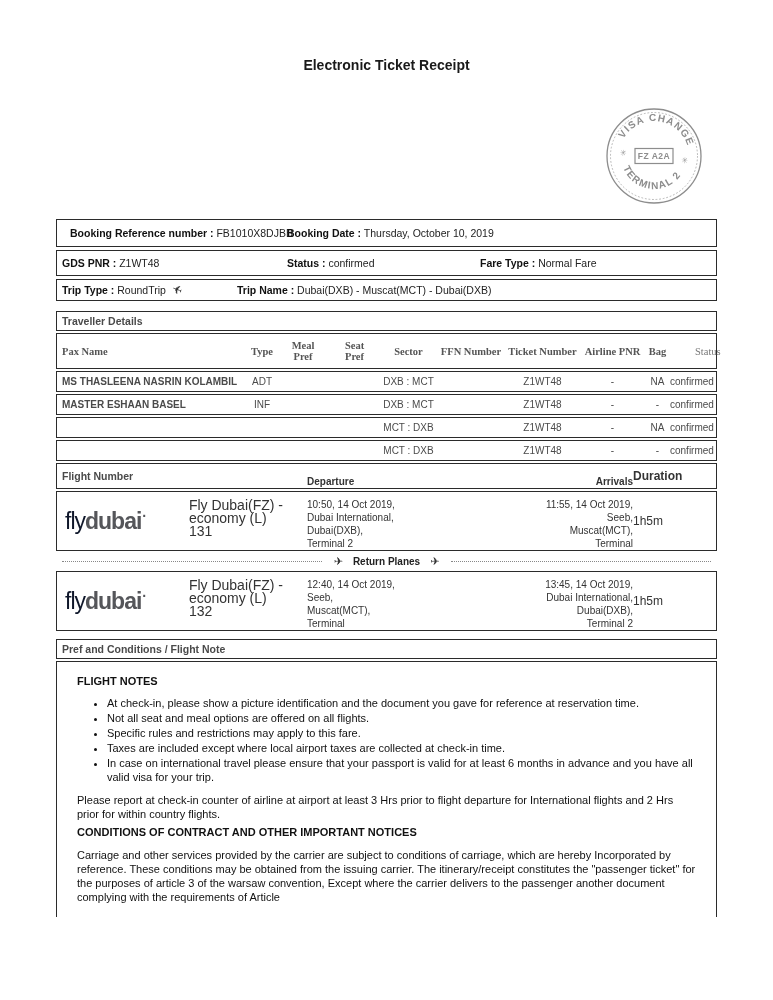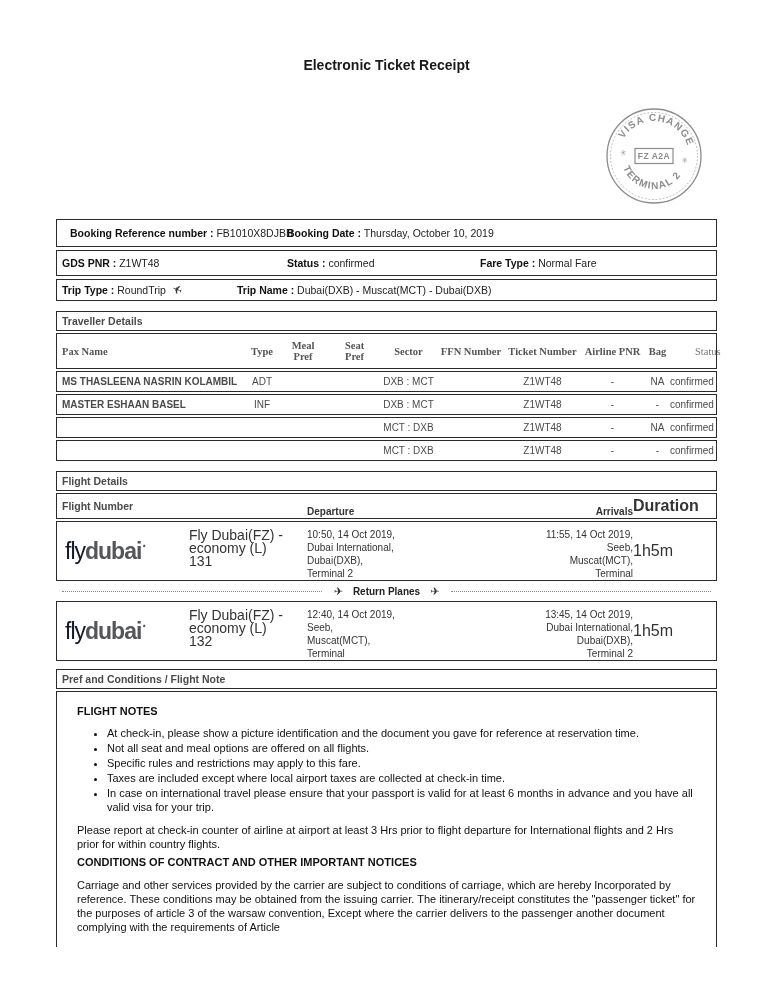--- a/index.html
+++ b/index.html
@@ -42,21 +42,21 @@
   .f-head{border:1px solid #2b2b2b;display:flex;align-items:center;margin-bottom:2px;
           min-height:18px;font-size:10.5px;font-weight:bold;color:#4a4a4a;}
   .f-row{border:1px solid #2b2b2b;display:flex;margin-bottom:2px;min-height:56px;
          box-sizing:border-box;}
   .fc{box-sizing:border-box;flex:0 0 auto;}
   .fc-flight{width:250px;display:flex;}
   .fc-logo{width:112px;display:flex;align-items:center;padding-left:8px;}
   .fc-desc{width:138px;font-size:14px;color:#333;padding-top:7px;line-height:13px;margin-left:28px;}
   .fc-dep{width:160px;font-size:10px;color:#333;padding-top:6px;line-height:13px;white-space:pre-line;}
   .fc-arr{width:166px;font-size:10px;color:#333;padding-top:6px;line-height:13px;white-space:pre-line;text-align:right;}
-  .fc-dur{width:80px;font-size:16px;color:#333;display:flex;align-items:center;}
+  .fc-dur{width:80px;font-size:12px;color:#333;display:flex;align-items:center;}
   .f-head .fc-dep,.f-head .fc-arr{padding-top:0;margin-top:11px;}
   .f-head .fc-dur{font-weight:bold;}
   .logo{font-size:23px;letter-spacing:-1px;white-space:nowrap;}
   .logo .lt{color:#0f172a;font-weight:400;}
   .logo .bd{color:#55565a;font-weight:bold;}
   .logo .dot{color:#55565a;font-weight:bold;font-size:14px;vertical-align:8px;margin-left:1px;}
   .sep-row{display:flex;align-items:center;height:16px;margin-bottom:2px;}
   .sep-line{flex:1;border-top:1px dotted #888;height:0;margin:0 6px;}
   .sep-label{font-size:10px;font-weight:bold;color:#222;margin:0 4px;}
   .sep-plane{font-size:11px;color:#333;margin:0 6px;}
@@ -205,21 +205,20 @@
     <span class="tc tc-seat"></span>
     <span class="tc tc-sector">MCT : DXB</span>
     <span class="tc tc-ffn"></span>
     <span class="tc tc-ticket">Z1WT48</span>
     <span class="tc tc-pnr">-</span>
     <span class="tc tc-bag">-</span>
     <span class="tc tc-status">confirmed</span>
   </div>
 </div>
 
-    <div class="section-head">Flight Details</div>
 
     <div class="f-head">
       <span class="fc fc-flight" style="padding-left:5px;">Flight Number</span>
       <span class="fc fc-dep">Departure</span>
       <span class="fc fc-arr">Arrivals</span>
       <span class="fc fc-dur">Duration</span>
     </div>
 
     <div id="flight-row-slot-0">
   <div class="f-row">

